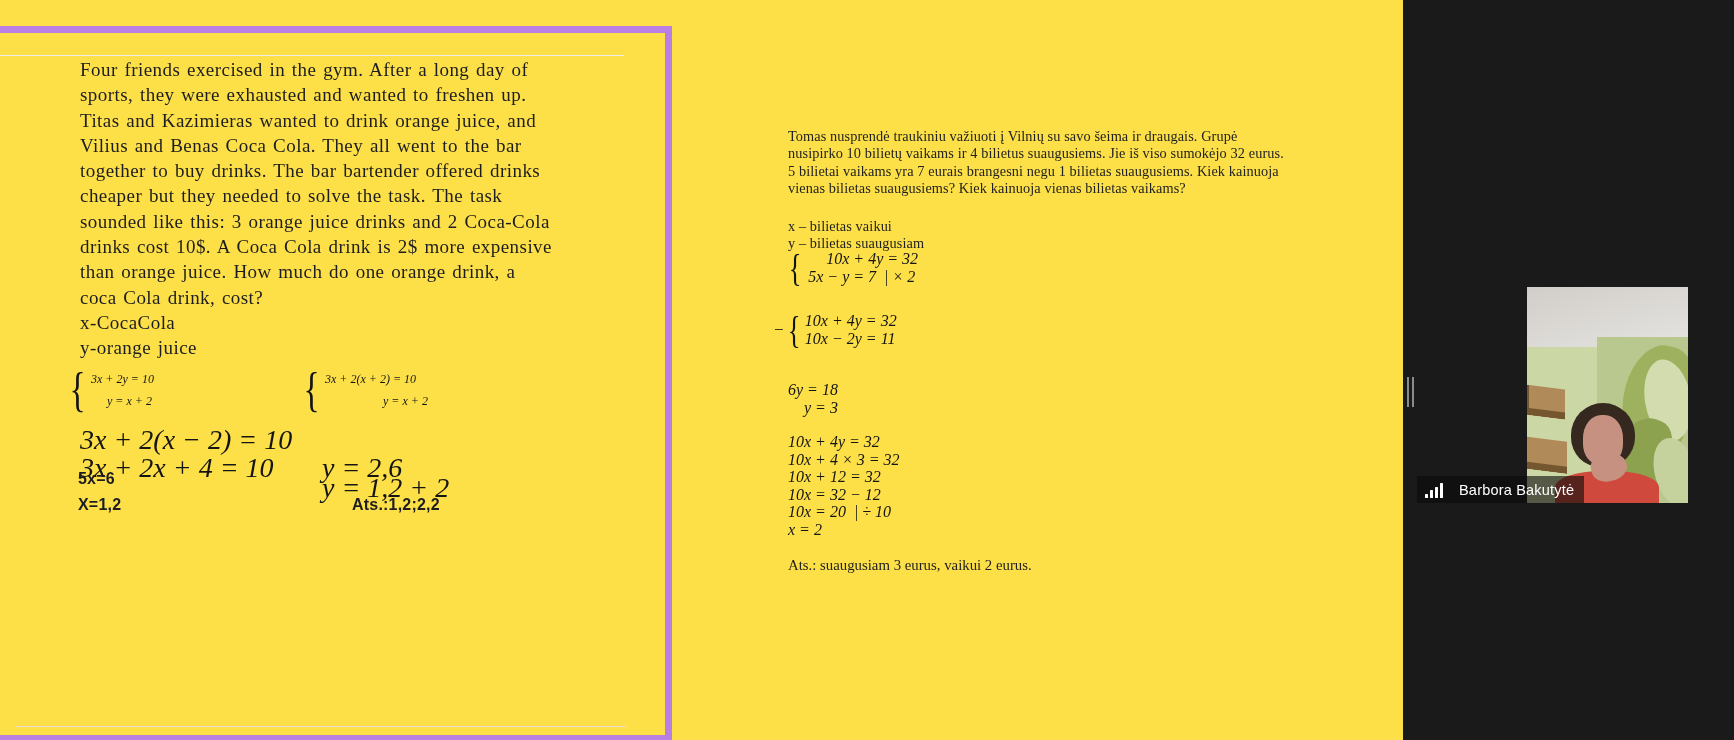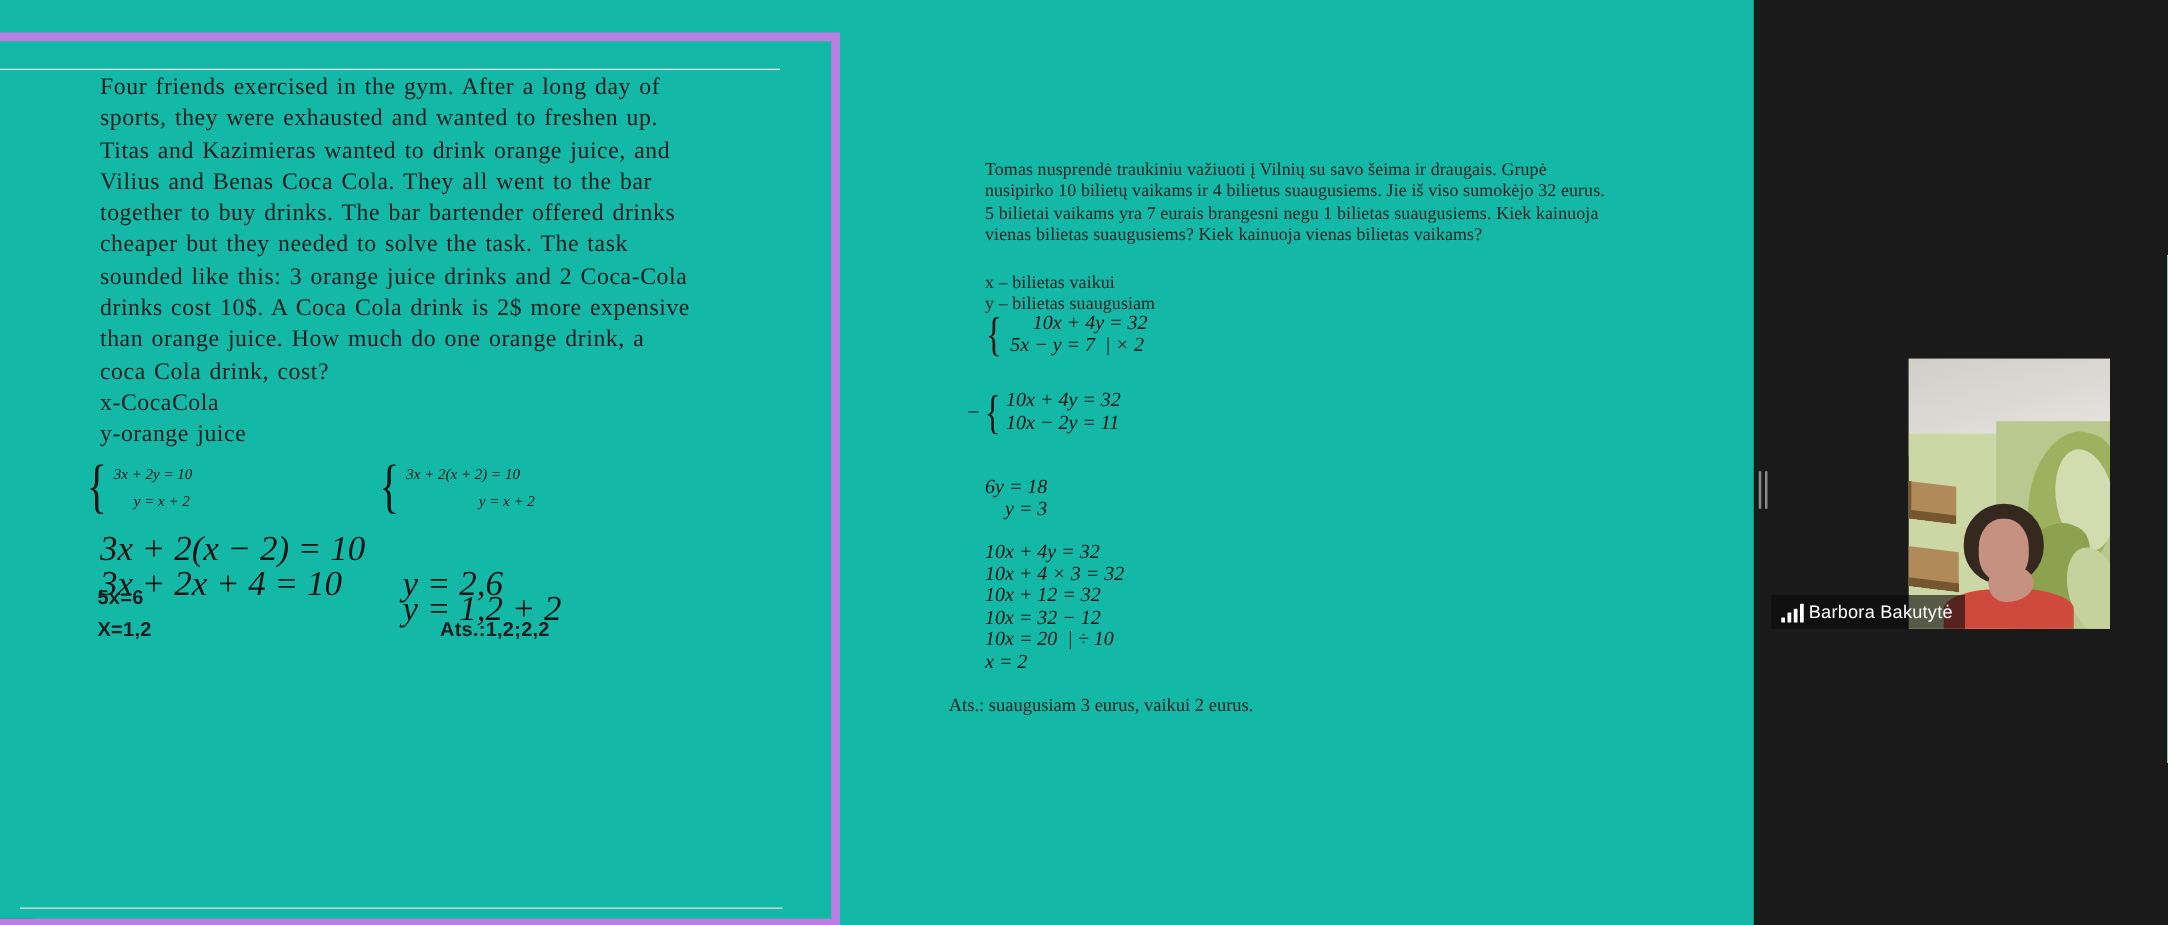--- a/index.html
+++ b/index.html
@@ -1,16 +1,16 @@
 <!DOCTYPE html>
 <html><head>
 <meta charset="utf-8">
 <style>
   html,body { margin:0; padding:0; background:#ffffff; }
-  .root { position:relative; width:1734px; height:740px; background:#14b8a6; overflow:hidden;
+  .root { position:relative; width:1734px; height:740px; background:#fde047; overflow:hidden;
           font-family:"Liberation Serif", serif; }
 
   
   .doc-topline    { position:absolute; left:0;   top:55px;  width:624px; height:1px; background:#ececec; }
   .doc-bottomline { position:absolute; left:16px; top:726px; width:610px; height:1px; background:#ecdcdc; }
   .corner-dark    { position:absolute; left:0; top:735px; width:27px; height:5px; background:#57505f; }
 
   
   .purple-box { position:absolute; left:-12px; top:26px; width:684px; height:716px;
                 border:7px solid #b97fe2; box-sizing:border-box; }
@@ -31,21 +31,21 @@
   .en-step { position:absolute; font-size:28px; }
   .minus-lt { font-style:normal; font-size:17px; color:#141414; align-self:center; margin-right:1px; }
 
   .en-res { position:absolute; font-family:"Liberation Sans", sans-serif; font-weight:700;
             font-size:16px; color:#1d1d20; letter-spacing:0.2px; }
 
   
   .lt-text { position:absolute; left:788px; width:600px; font-size:14.3px; line-height:17.3px;
              color:#222; white-space:pre-line; letter-spacing:0.1px; }
   .lt-math { position:absolute; left:788px; font-size:16px; line-height:17.6px; white-space:pre-line; }
-  .lt-ans  { position:absolute; left:759px; top:557px; font-size:14.8px; color:#222; }
+  .lt-ans  { position:absolute; left:788px; top:557px; font-size:14.8px; color:#222; }
 
   
   .black-panel { position:absolute; left:1403px; top:0; width:331px; height:740px; background:#1a1a1a; }
   .divider-handle { position:absolute; left:4px; top:377px; display:flex; gap:3px; }
   .divider-handle span { display:block; width:2px; height:30px; background:#8b8b8b; }
 
   .video-tile { position:absolute; left:124px; top:287px; width:161px; height:216px;
                 background:#c3cf9c; overflow:hidden; }
   .vt-ceiling { position:absolute; left:-12px; top:-14px; width:190px; height:86px;
                 background:linear-gradient(168deg,#cfccc8,#e7e5e1); transform:rotate(-4deg); }
@@ -66,21 +66,21 @@
               border-radius:50% 50% 46% 46%; }
   .vt-face  { position:absolute; left:56px; top:128px; width:40px; height:50px; background:#c79181;
               border-radius:46% 46% 42% 42%; }
   .vt-hand  { position:absolute; left:64px; top:166px; width:36px; height:28px; background:#c79181;
               border-radius:45% 60% 50% 50%; transform:rotate(-14deg); }
   .vt-shirt { position:absolute; left:28px; top:184px; width:104px; height:36px; background:#cf4a3c;
               border-radius:45% 45% 0 0; }
 
   .name-label { position:absolute; left:14px; top:476px; height:27px;
                 background:rgba(12,12,12,0.62); display:flex; align-items:center;
-                padding:0 10px 0 8px; gap:4px; z-index:5; }
+                padding:0 10px 0 8px; gap:16px; z-index:5; }
   .name-label .txt { font-family:"Liberation Sans", sans-serif; font-size:14.5px; color:#ffffff;
                      letter-spacing:0.2px; white-space:nowrap; }
   .sig { display:flex; align-items:flex-end; gap:2px; height:16px; }
   .sig span { display:block; width:3px; background:#ffffff; border-radius:0.5px; }
   .sig .b1 { height:4px; } .sig .b2 { height:8px; } .sig .b3 { height:11px; } .sig .b4 { height:15px; }
 </style>
 </head>
 <body>
 
 <div class="root">

